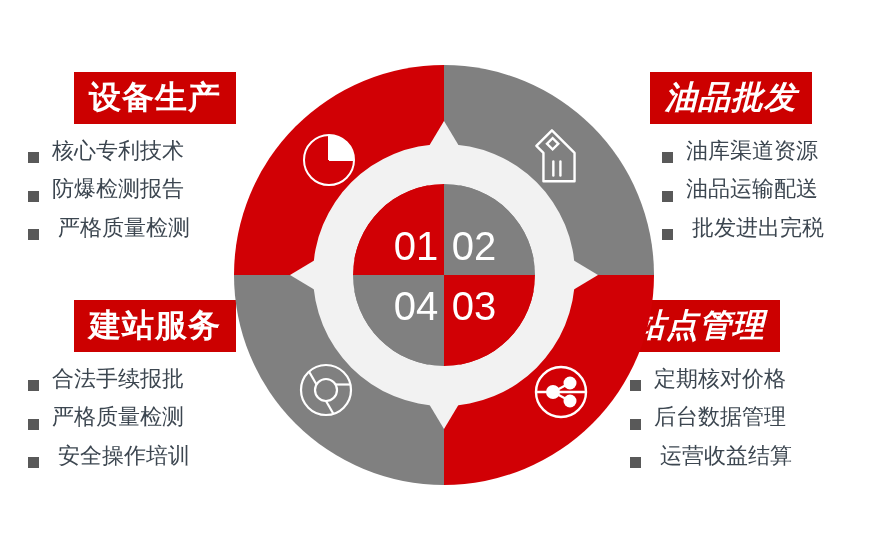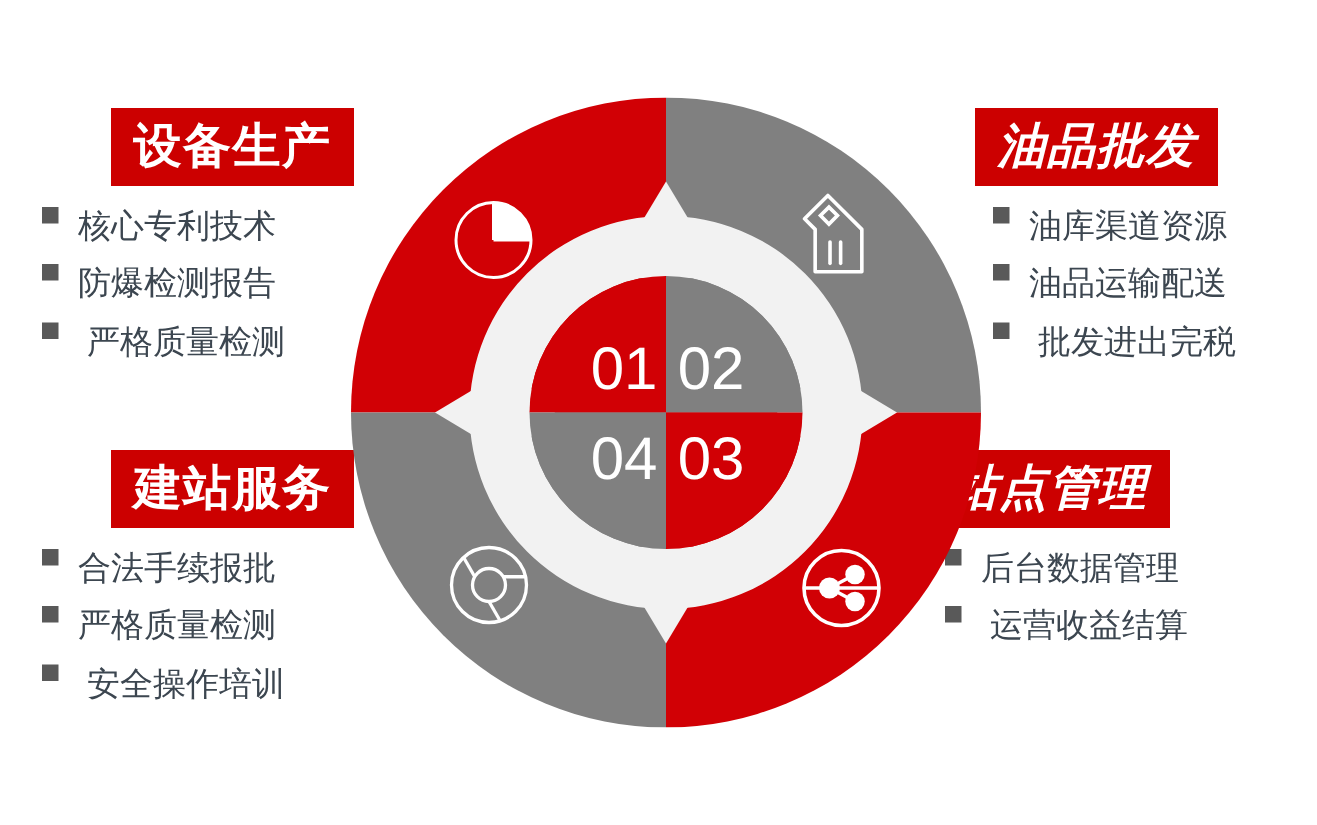--- a/index.html
+++ b/index.html
@@ -51,21 +51,21 @@
   .bullets {
     list-style: none;
     margin: 14px 0 0 0;
     padding: 0;
   }
   .block-tr .bullets,
   .block-br .bullets { margin-left: 26px; }
 
   .bullets li {
     display: flex;
-    align-items: flex-start;
+    align-items: flex-end;
     margin: 0 0 13px 0;
     color: #3c4650;
     font-size: 22px;
     line-height: 1.15;
     white-space: nowrap;
   }
   .bullets li:last-child { margin-bottom: 0; gap: 6px; }
 
   .bullet-square {
     width: 11px;
@@ -146,20 +146,24 @@
       <li>
         <span class="bullet-square"></span>
         <span>批发进出完税</span>
       </li>
     </ul>
   </div>
 
   <div class="block block-br">
     <div class="banner">站点管理</div>
     <ul class="bullets">
+      <li>
+        <span class="bullet-square"></span>
+        <span>定期核对价格</span>
+      </li>
       <li>
         <span class="bullet-square"></span>
         <span>后台数据管理</span>
       </li>
       <li>
         <span class="bullet-square"></span>
         <span>运营收益结算</span>
       </li>
     </ul>
   </div>

